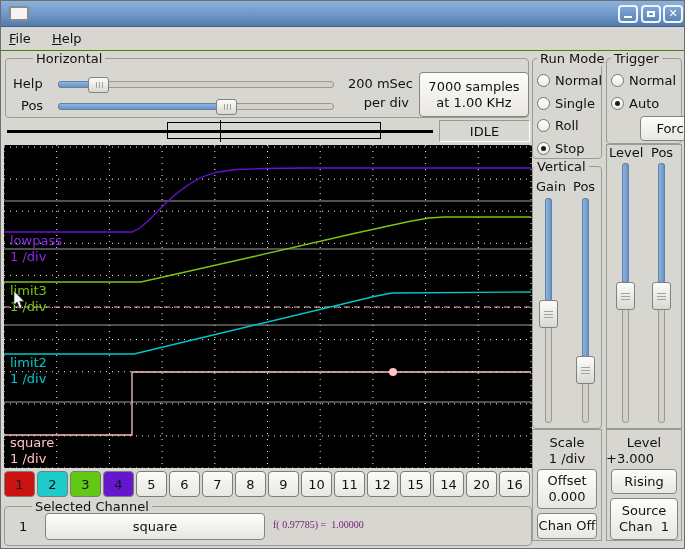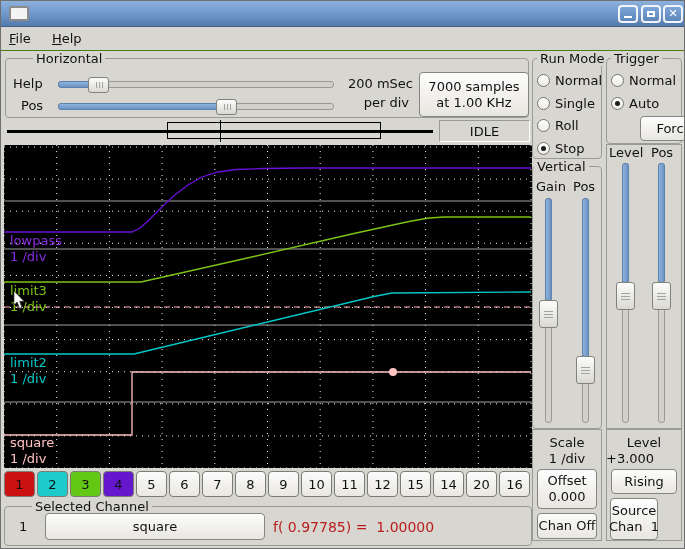--- a/index.html
+++ b/index.html
@@ -49,21 +49,21 @@
   .idle-box{position:absolute;border-top:1px solid #9a9a94;border-left:1px solid #9a9a94;border-bottom:1px solid #fff;border-right:1px solid #fff;
     font-size:13px;display:flex;align-items:center;justify-content:center;color:#111;}
   
   .scope{position:absolute;left:3px;top:144px;width:528px;height:323px;background:#000;}
   .scope-label{position:absolute;left:6px;font-size:13px;line-height:16px;white-space:nowrap;}
   .cursor{position:absolute;left:9px;top:146px;}
   
   .chan-row{position:absolute;left:3px;top:470px;width:530px;height:26px;display:flex;}
   .chan-btn{width:31px;height:26px;margin-right:2px;border:1px solid #7c7c76;border-radius:4px;
     background:linear-gradient(#fbfbfb,#e9e7e1);font-size:13px;color:#111;display:flex;align-items:center;justify-content:center;}
-  .reading{position:absolute;font-size:14px;color:#b91c1c;}
+  .reading{position:absolute;font-size:10px;color:#701a75;font-family:Liberation Serif, serif;}
 </style>
 </head>
 <body>
 
 <div class="window">
 
   <div class="titlebar">
     <div class="title-icon"></div>
     <div class="win-btn wb-min" style="left:617px;"></div>
     <div class="win-btn wb-max" style="left:640px;"></div>
@@ -226,18 +226,18 @@
   <div class="btn" style="left:536px;top:468px;width:60px;height:40px;">
     <div>Offset</div>
     <div>0.000</div>
   </div>
   <div class="btn" style="left:536px;top:512px;width:60px;height:26px;">Chan Off</div>
 
   <div class="frame" style="left:605px;top:428px;width:76px;height:112px;border-radius:0;"></div>
   <div class="lbl" style="left:605px;top:434px;width:76px;text-align:center;">Level</div>
   <div class="lbl" style="left:605px;top:450px;width:76px;">+3.000</div>
   <div class="btn" style="left:610px;top:468px;width:66px;height:25px;">Rising</div>
-  <div class="btn" style="left:609px;top:497px;width:48px;height:42px;">
+  <div class="btn" style="left:609px;top:497px;width:68px;height:42px;">
     <div>Source</div>
     <div class="pre">Chan  1</div>
   </div>
 
 </div>
 
 </body></html>

